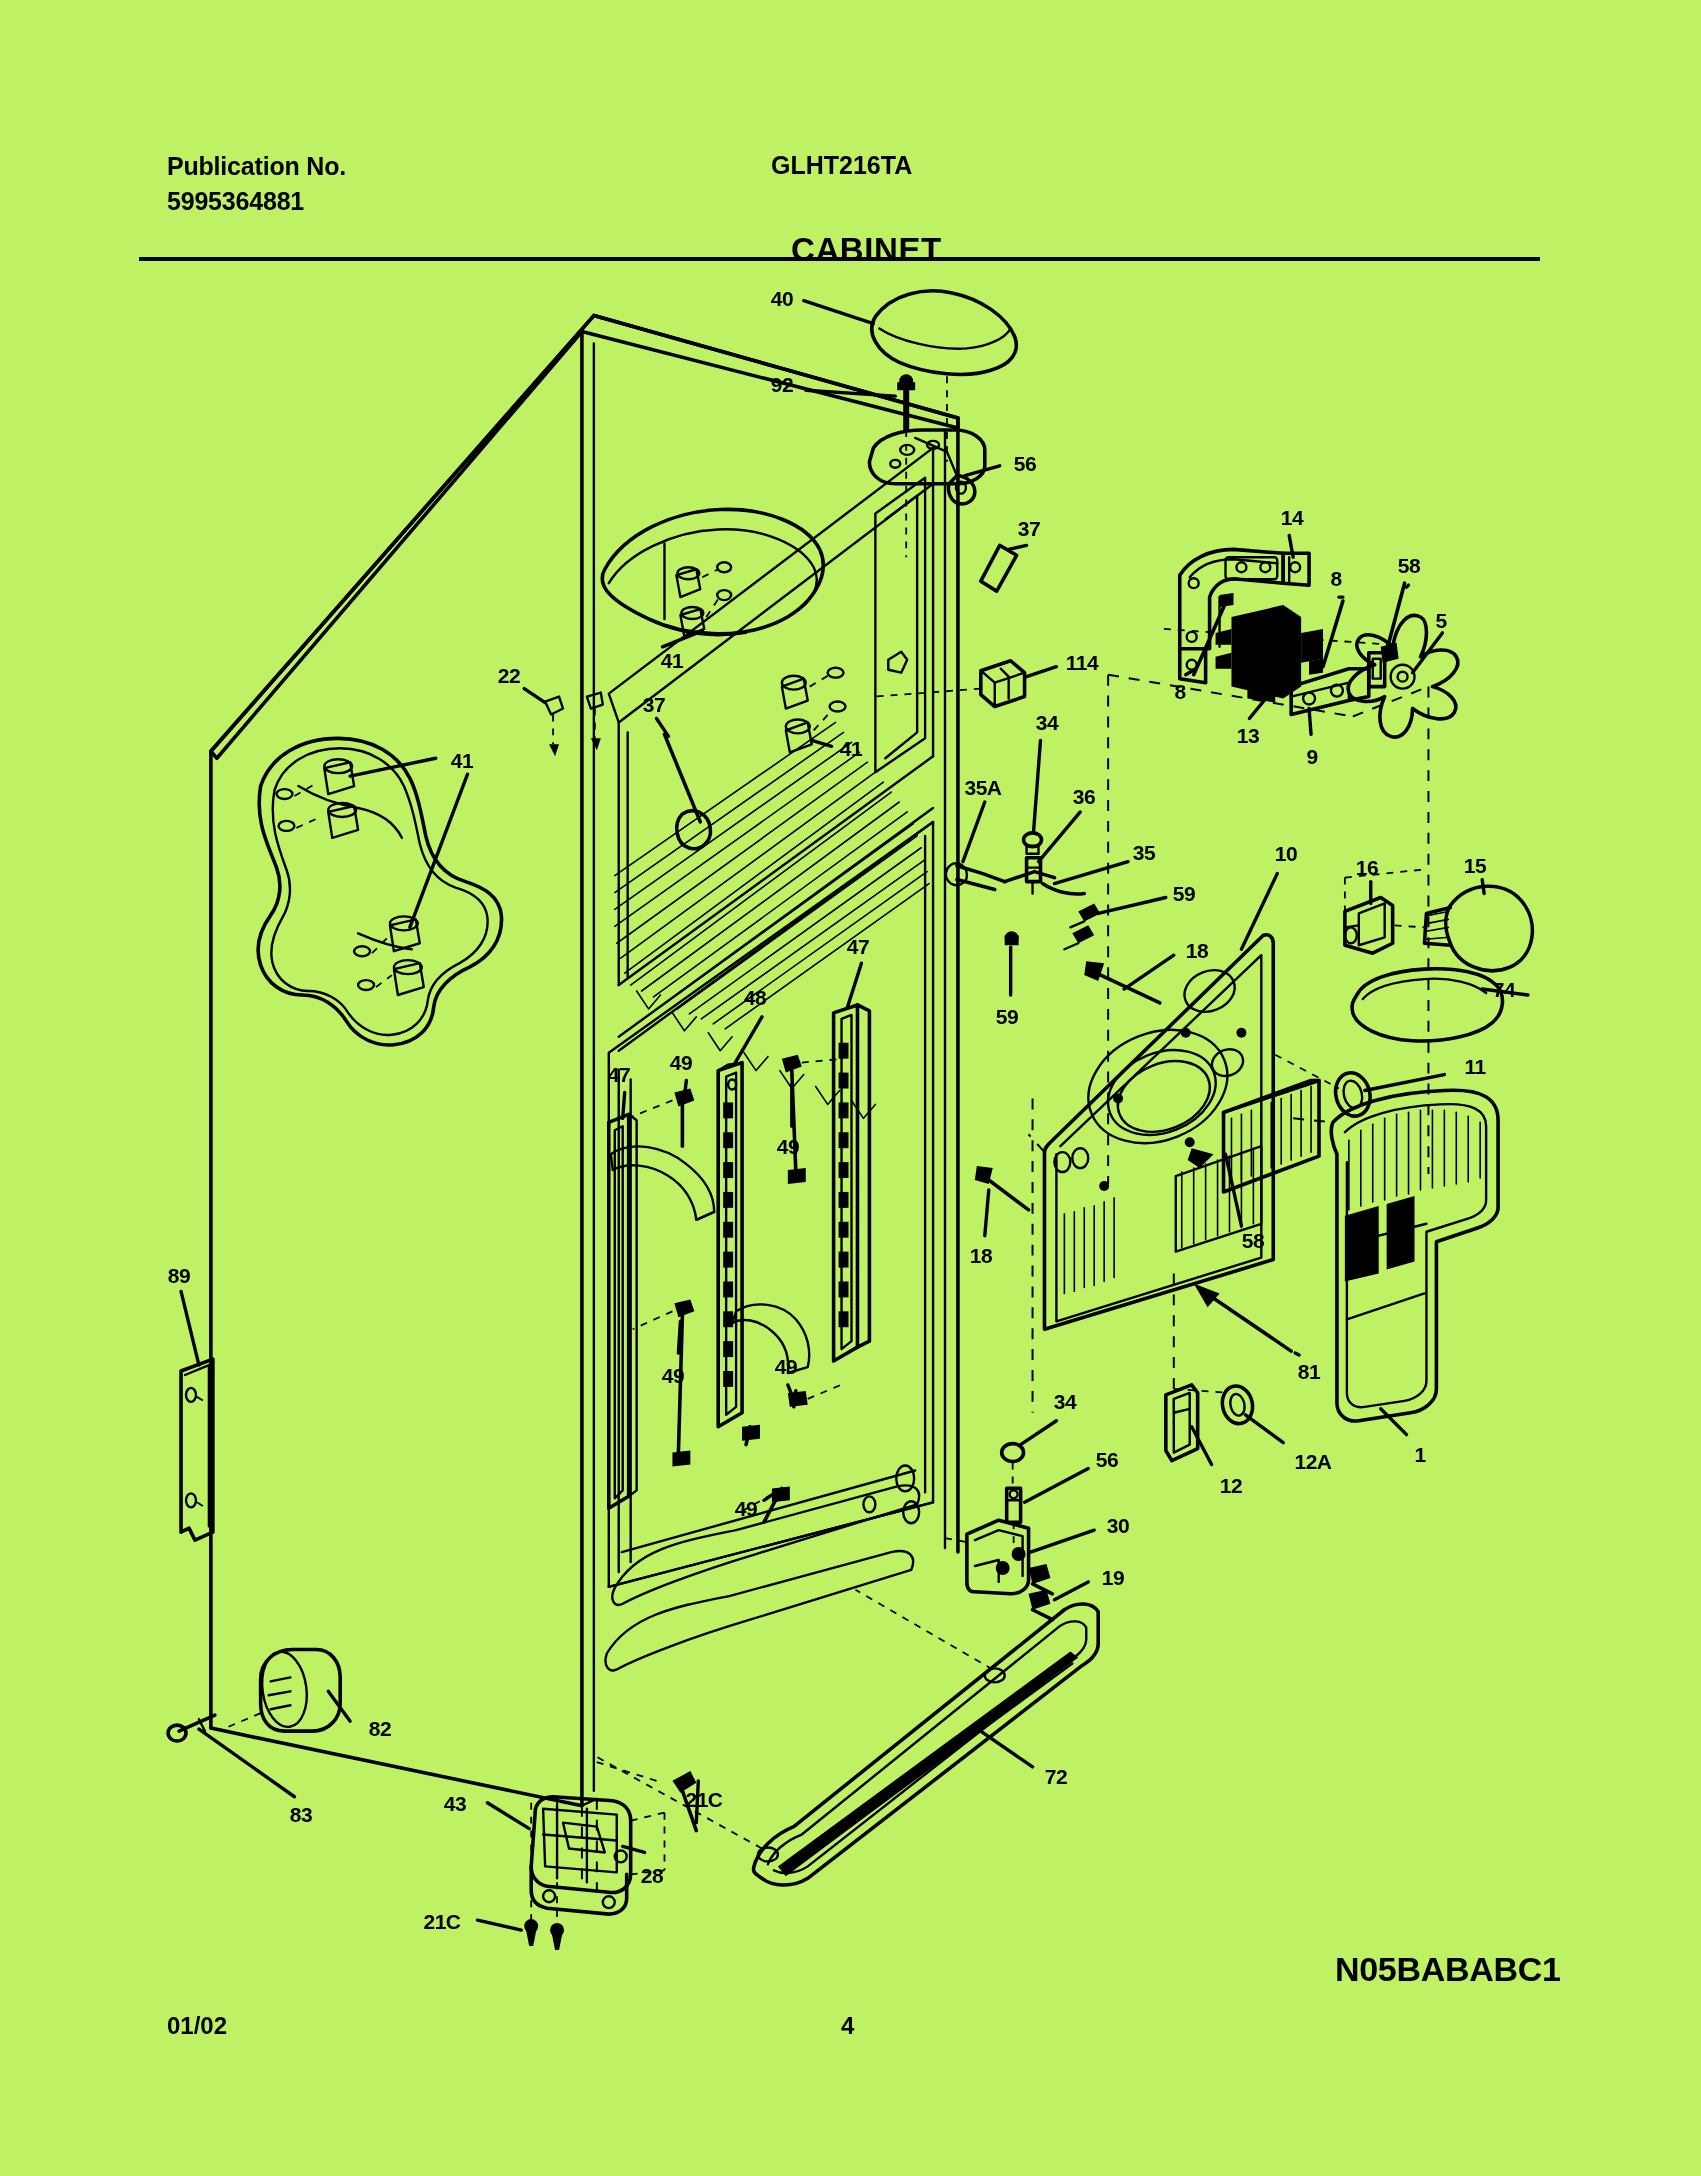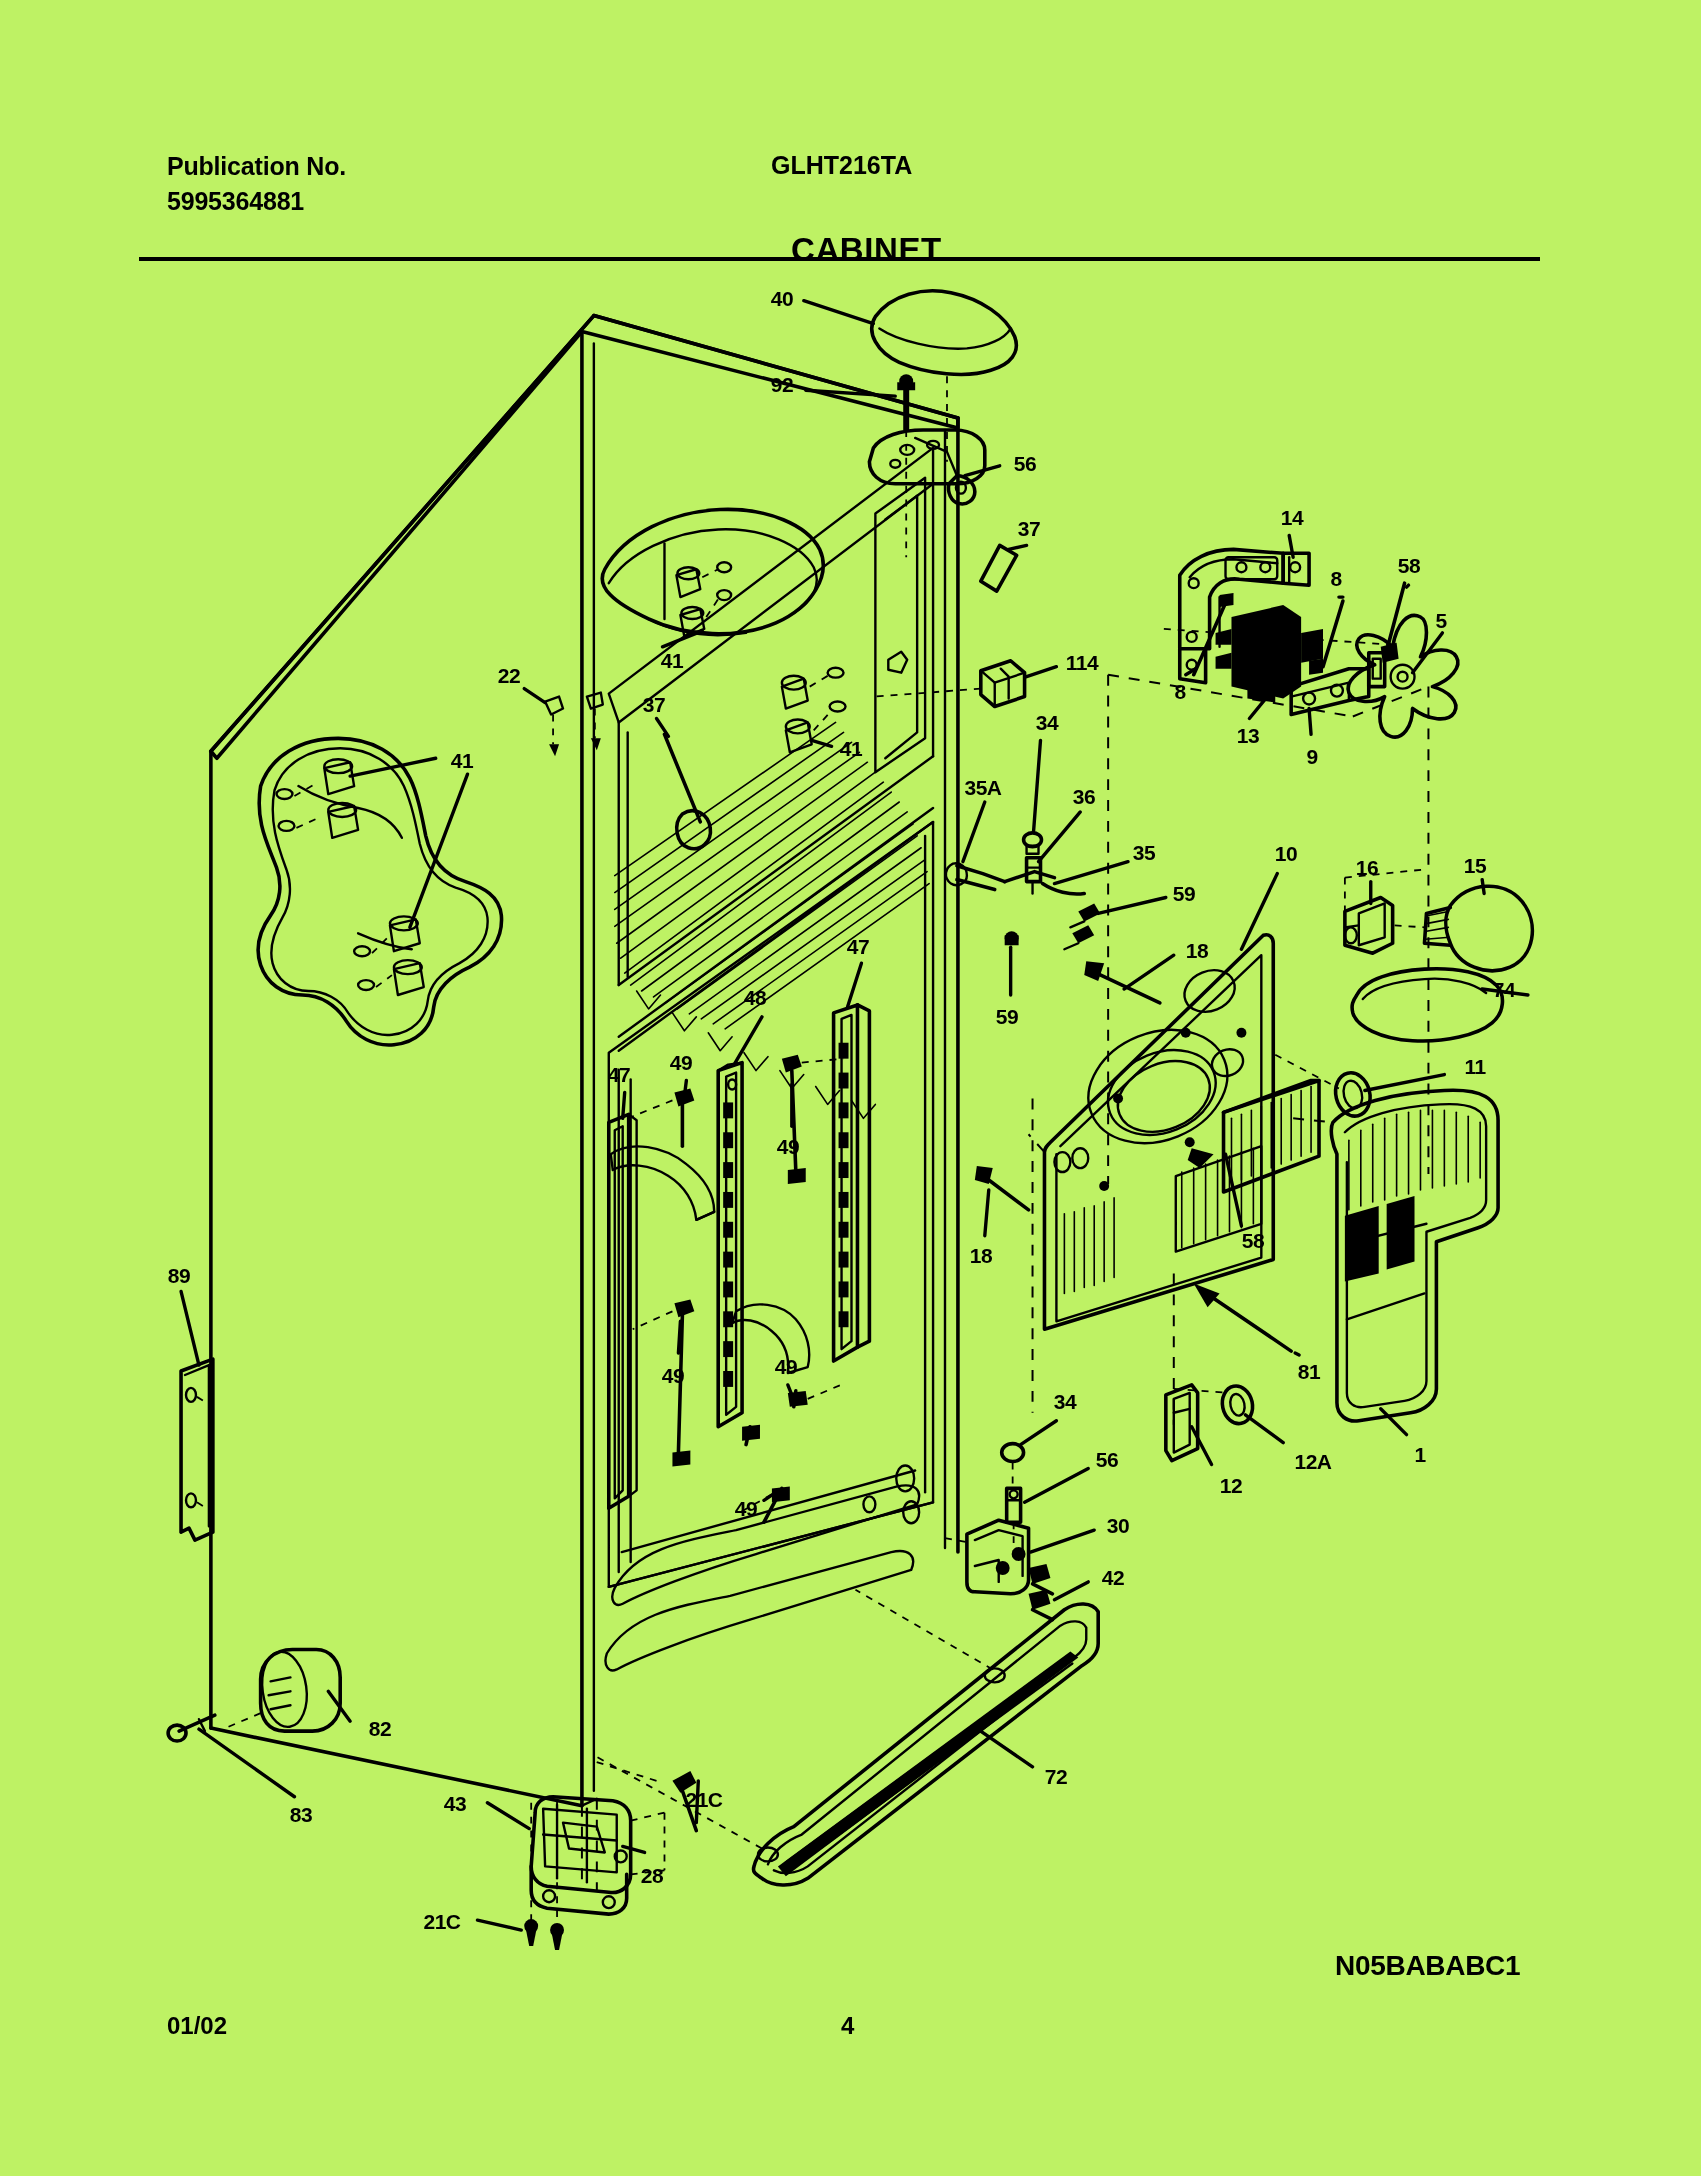--- a/index.html
+++ b/index.html
@@ -65,21 +65,21 @@
     position: absolute;
     left: 841px;
     top: 2012px;
     font-size: 24px;
     font-weight: bold;
   }
   .ftr-code {
     position: absolute;
     left: 1335px;
     top: 1950px;
-    font-size: 28px;
+    font-size: 34px;
     font-weight: bold;
     letter-spacing: -0.3px;
   }
   
   .callout {
     position: absolute;
     font-size: 21px;
     font-weight: bold;
     line-height: 1;
     letter-spacing: -0.5px;
@@ -821,21 +821,21 @@
       <div class="callout" style="left: 786px; top: 1366px;">49</div>
       <div class="callout" style="left: 1253px; top: 1240px;">58</div>
       <div class="callout" style="left: 179px; top: 1275px; text-align: center;">89</div>
       <div class="callout" style="left: 1309px; top: 1371px;">81</div>
       <div class="callout" style="left: 1420px; top: 1454px;">1</div>
       <div class="callout" style="left: 1065px; top: 1401px;">34</div>
       <div class="callout" style="left: 1107px; top: 1459px;">56</div>
       <div class="callout" style="left: 1313px; top: 1461px;">12A</div>
       <div class="callout" style="left: 1231px; top: 1485px;">12</div>
       <div class="callout" style="left: 1118px; top: 1525px;">30</div>
-      <div class="callout" style="left: 1113px; top: 1577px;">42</div>
+      <div class="callout" style="left: 1113px; top: 1577px;">19</div>
       <div class="callout" style="left: 746px; top: 1508px;">49</div>
       <div class="callout" style="left: 1056px; top: 1776px;">72</div>
       <div class="callout" style="left: 380px; top: 1728px;">82</div>
       <div class="callout" style="left: 301px; top: 1814px;">83</div>
       <div class="callout" style="left: 455px; top: 1803px;">43</div>
       <div class="callout" style="left: 704px; top: 1799px;">21C</div>
       <div class="callout" style="left: 652px; top: 1875px;">28</div>
       <div class="callout" style="left: 442px; top: 1921px;">21C</div>
     </div>
 

